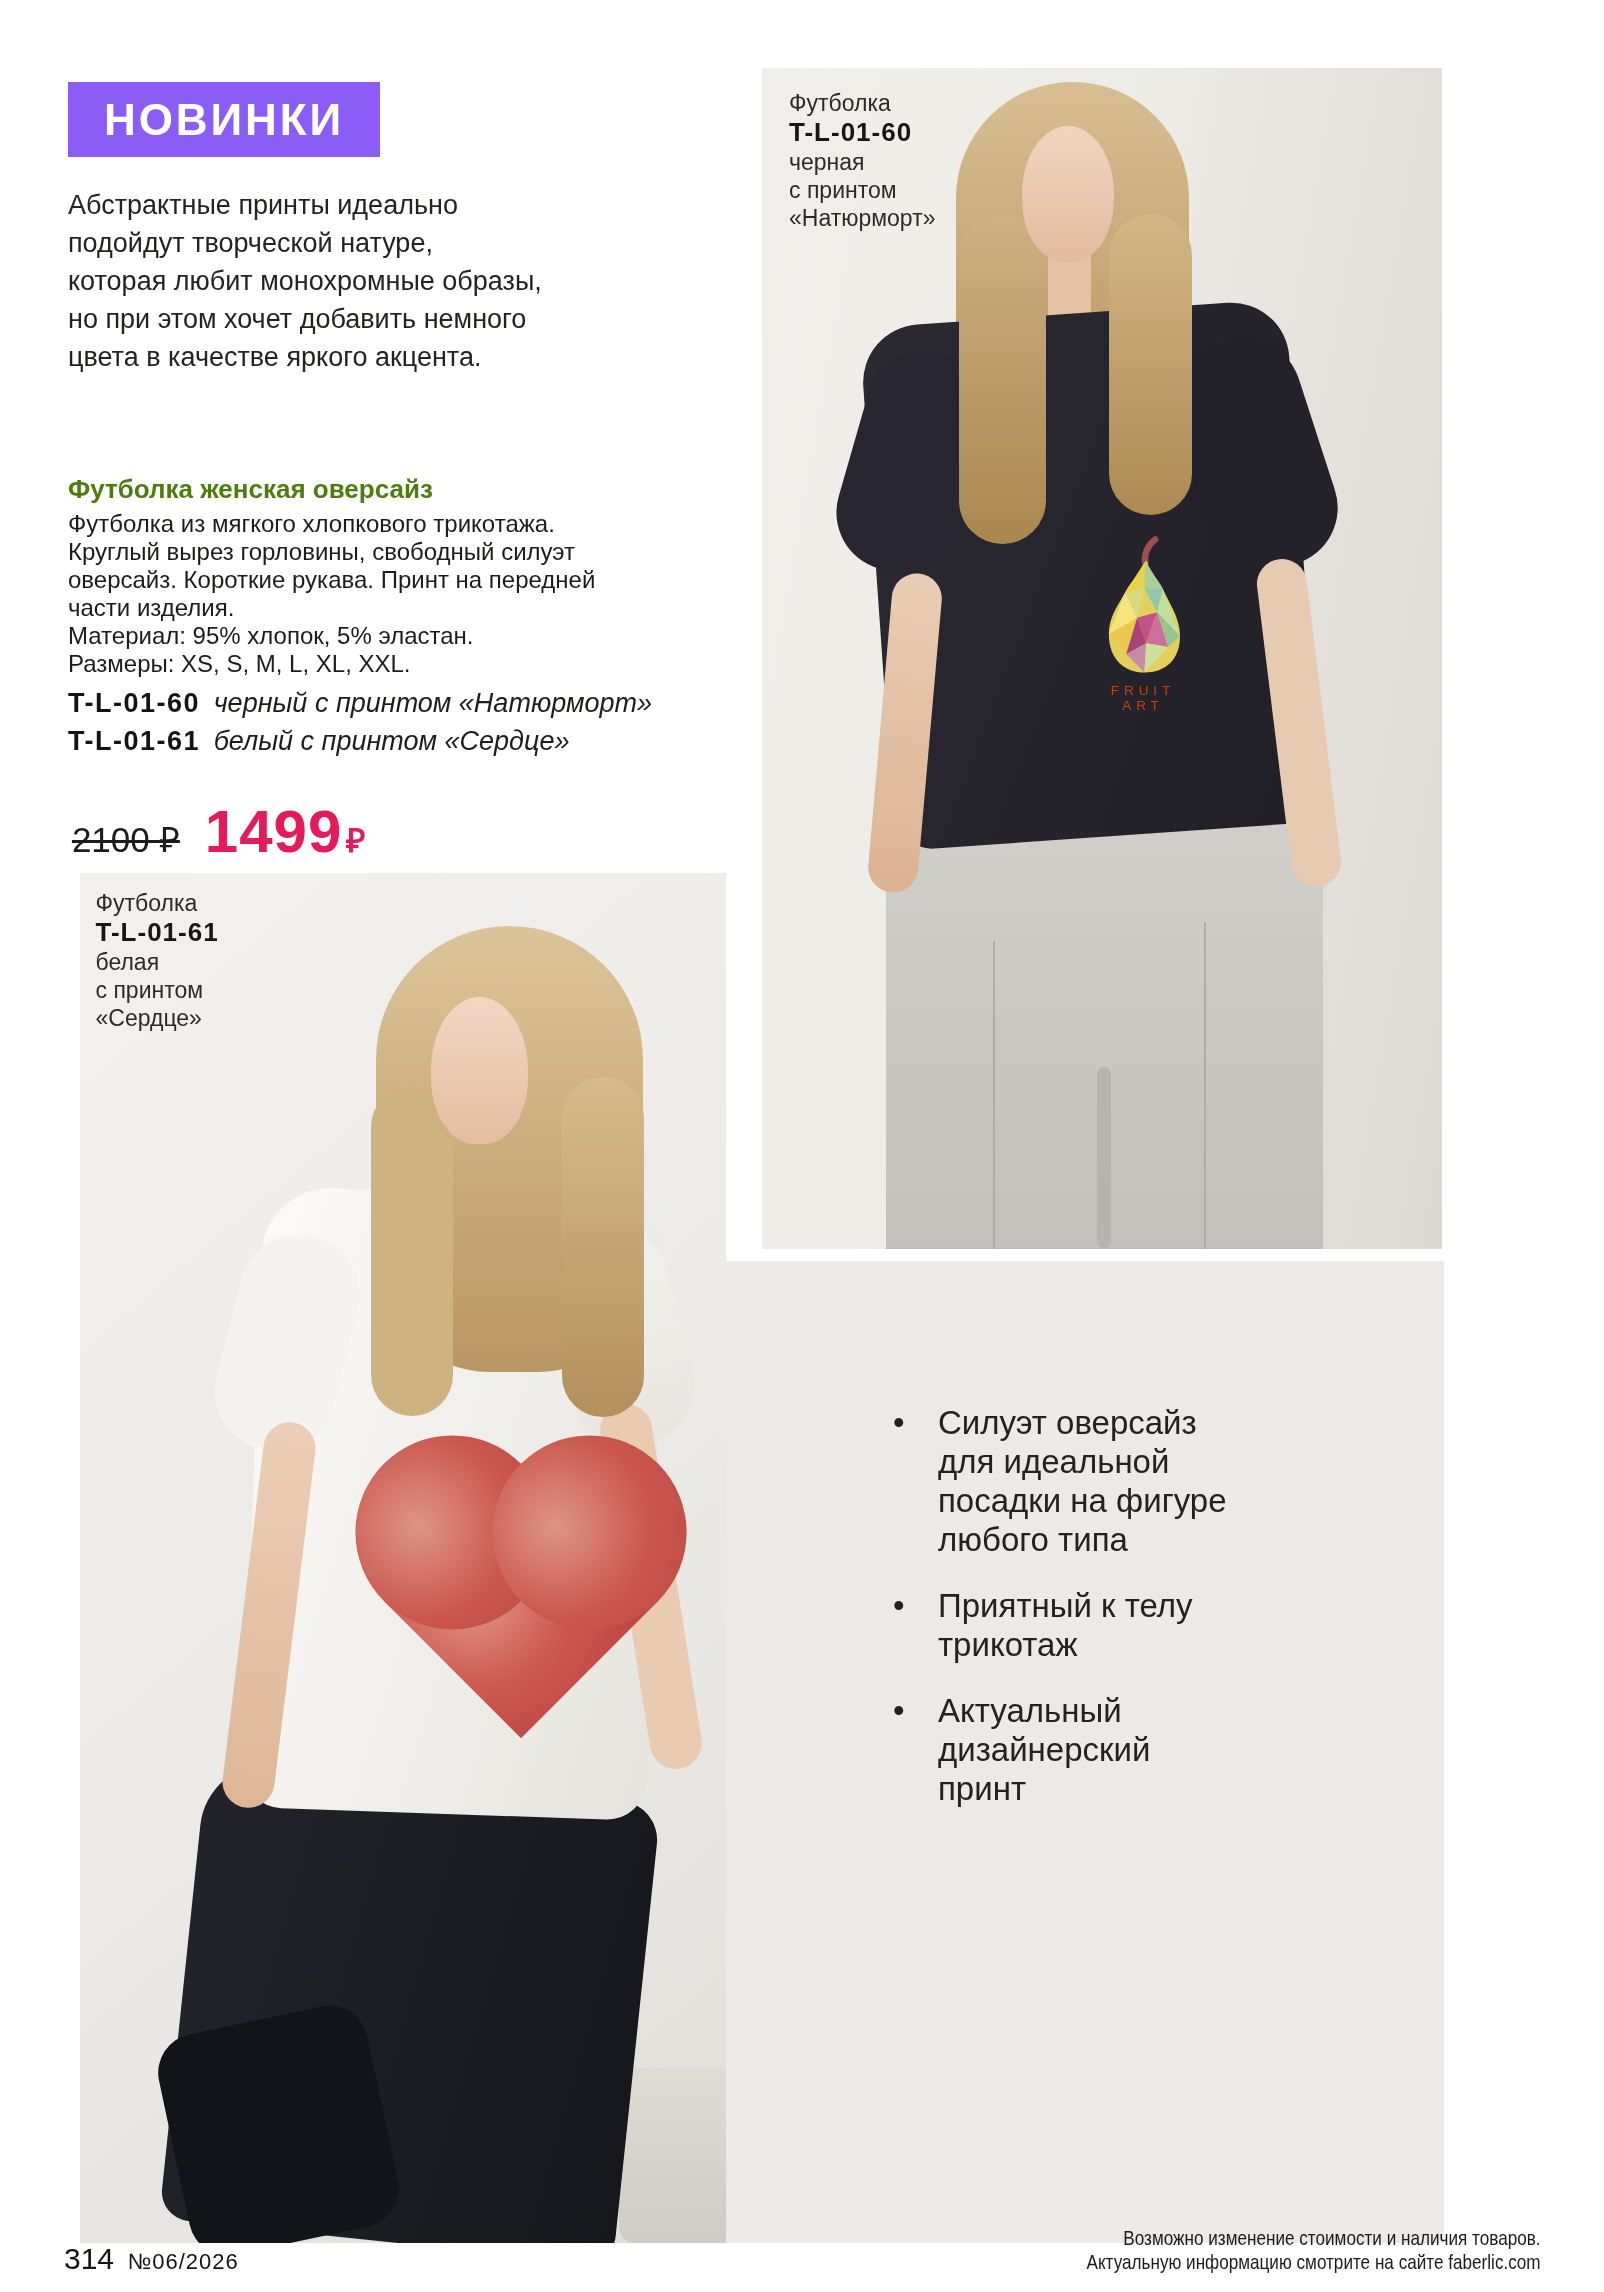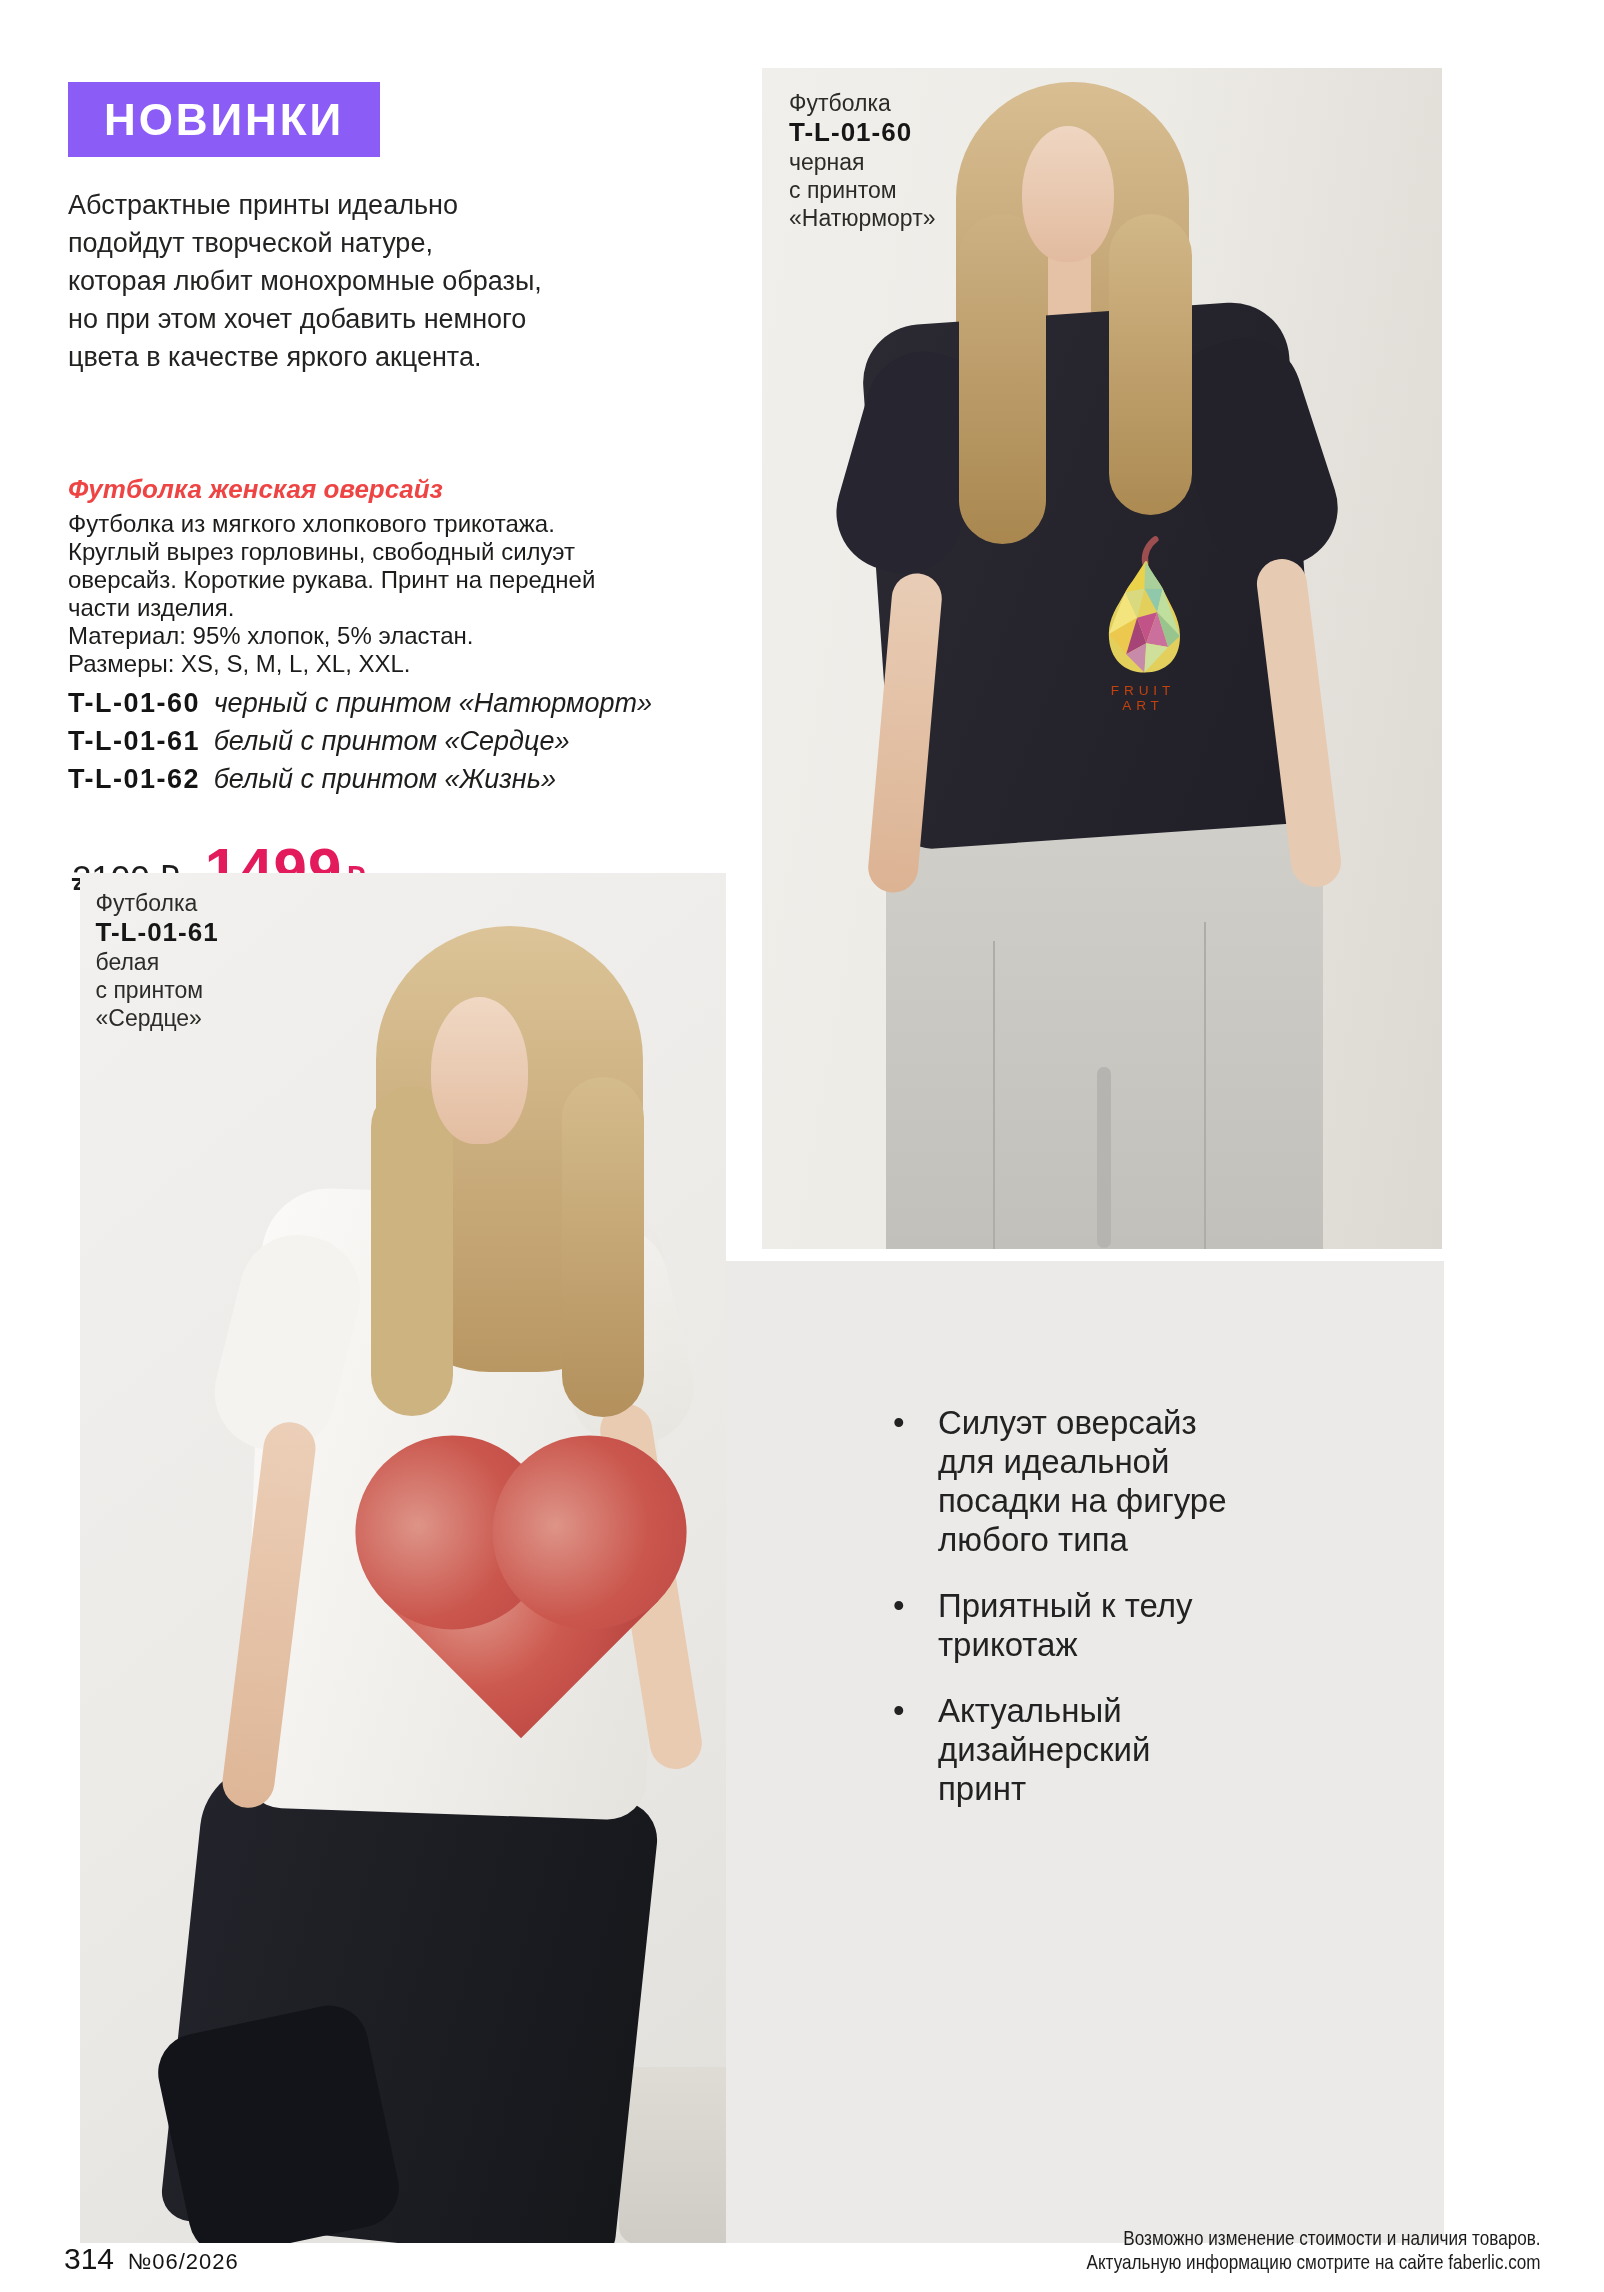--- a/index.html
+++ b/index.html
@@ -23,21 +23,21 @@
 
   
   #intro {
     left:68px; top:186px; width:543px;
     font-size:27px; line-height:38px; color:#232321;
     white-space:pre-line;
   }
 
   
   #product { left:68px; top:473px; width:640px; }
-  .p-title { font-size:26px; font-weight:bold; line-height:33px; color:#ef4444;font-style:italic; }
+  .p-title { font-size:26px; font-weight:bold; line-height:33px; color:#4d7c0f; }
   .p-desc  { font-size:24px; line-height:28px; white-space:pre-line; margin-top:3.9px; }
   .p-line  { font-size:24px; line-height:28px; }
   #variants { margin-top:9.7px; }
   .variant-row { display:flex; align-items:baseline; height:38px; }
   .variant-code { font-size:27px; font-weight:bold; letter-spacing:1.5px; color:#141414; }
   .variant-desc { font-size:27px; font-style:italic; margin-left:13.6px; color:#1d1d1b; }
   #price-row { margin-top:15.5px; display:flex; align-items:baseline; }
   #old-price {
     font-size:35px; color:#1c1c1c; text-decoration:line-through;
     text-decoration-thickness:2.9px; margin-left:3.9px;margin-top:36px;
@@ -185,24 +185,20 @@
   <div class="p-line">Материал: 95% хлопок, 5% эластан.</div>
   <div class="p-line">Размеры: XS, S, M, L, XL, XXL.</div>
   <div id="variants">
     <div class="variant-row">
       <span class="variant-code">T-L-01-60</span>
       <span class="variant-desc">черный с принтом «Натюрморт»</span>
     </div>
     <div class="variant-row">
       <span class="variant-code">T-L-01-61</span>
       <span class="variant-desc">белый с принтом «Сердце»</span>
-    </div>
-    <div class="variant-row">
-      <span class="variant-code">T-L-01-62</span>
-      <span class="variant-desc">белый с принтом «Жизнь»</span>
     </div>
   </div>
   <div id="price-row">
     <span id="old-price">2100 ₽</span>
     <span id="new-price">1499</span>
     <span id="currency">₽</span>
   </div>
 </section>
 
 <figure id="photo-top" class="abs photo">

